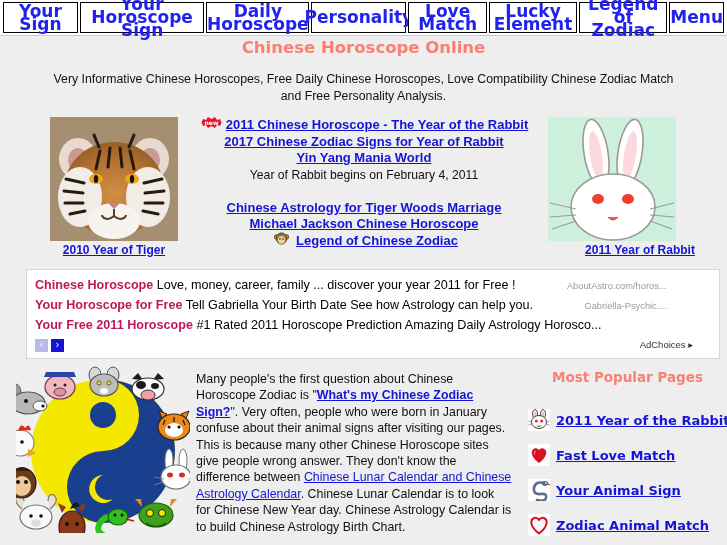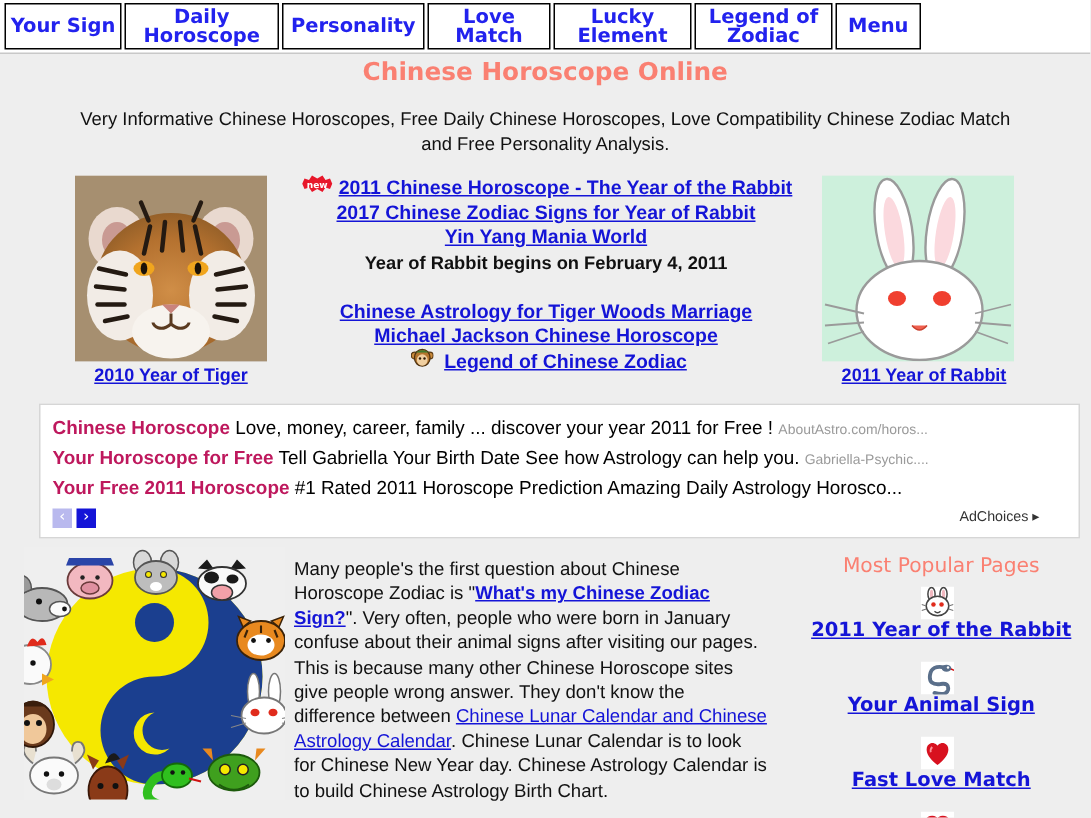--- a/index.html
+++ b/index.html
@@ -14,21 +14,21 @@
   .navbar{
     width:727px;height:36px;background:#ffffff;
     border-bottom:1px solid #c8c8c8;
     display:flex;align-items:stretch;box-sizing:border-box;
     padding:2px 3px 2px 3px;
   }
   .navcell{
     border:1px solid #000;margin-right:2px;background:#fff;
     display:flex;align-items:center;justify-content:center;
     text-align:center;box-sizing:border-box;
-    color:#2222ee;font-weight:bold;font-size:13px;line-height:13px;
+    color:#2222ee;font-weight:bold;font-size:17px;line-height:13px;
     font-family:"DejaVu Sans","Liberation Sans",sans-serif;
   }
   .navcell:last-child{margin-right:0;}
   .n0{width:78px}.n1{width:130px}.n2{width:103px}.n3{width:82px}
   .n4{width:95px}.n5{width:92px}.n6{width:92px}.n7{width:57px}
 
   
   .pagetitle{
     text-align:center;color:#fa8072;font-weight:bold;
     font-size:16.5px;margin-top:2px;
@@ -48,31 +48,31 @@
     border:0;overflow:hidden;
   }
   .heroimg.left{left:50px;}
   .heroimg.right{left:548px;}
   .imgcap{
     position:absolute;top:126px;text-align:center;width:128px;
     color:#1414d7;font-weight:bold;font-size:12px;text-decoration:underline;
     white-space:nowrap;
   }
   .imgcap.left{left:50px;}
-  .imgcap.right{left:552px;}
+  .imgcap.right{left:576px;}
 
   .herocenter{
     position:absolute;left:186px;top:0;width:356px;text-align:center;
     line-height:16.5px;
   }
   .herolink{
     color:#1414d7;font-weight:bold;font-size:13px;text-decoration:underline;
     font-family:Liberation Sans, sans-serif;
   }
-  .heroplain{font-size:12.2px;color:#111;font-weight:bold;margin-top:48px;}
+  .heroplain{font-size:12.2px;color:#111;font-weight:normal;margin-top:48px;}
 
   .newbadge{
     display:inline-block;width:23px;height:13px;position:relative;top:-3px;
     margin-right:3px;vertical-align:middle;
   }
 
   
   .tigerbg{width:100%;height:100%;background:linear-gradient(160deg,#b9a489 0%,#a08a6d 45%,#8e7b60 100%);position:relative;}
   .rabbitbg{width:100%;height:100%;background:#cdf0dc;position:relative;}
 
@@ -80,21 +80,21 @@
   .adbox{
     position:relative;margin:4px 6px 0 26px;width:694px;
     background:#fff;border:1px solid #d6d6d6;box-sizing:border-box;
     padding:6px 8px 4px 8px;
   }
   .adrow{
     font-size:12.6px;line-height:19px;white-space:nowrap;overflow:hidden;
     color:#000;
   }
   .adtitle{color:#be185d;font-weight:bold;}
-  .adurl{color:#9a9a9a;font-size:9.3px;}
+  .adurl{color:#9a9a9a;font-size:9.3px;margin-left:48px;}
   .adfoot{height:16px;position:relative;margin-top:2px;}
   .arrowprev,.arrownext{
     display:inline-block;width:13px;height:13px;vertical-align:middle;
     text-align:center;line-height:12px;font-size:10px;color:#fff;
     font-family:"DejaVu Sans",sans-serif;
   }
   .arrowprev{background:#b9b9ee;}
   .arrownext{background:#1414d7;margin-left:3px;}
   .adchoices{
     position:absolute;right:18px;top:1px;font-size:9.5px;color:#333;
@@ -103,37 +103,40 @@
   
   .lower{display:flex;margin-top:6px;}
   .col-yin{width:190px;padding-left:16px;box-sizing:border-box;}
   .yinbox{width:174px;height:168px;position:relative;background:#efefef;}
   .col-text{width:330px;padding:6px 8px 0 6px;box-sizing:border-box;
     font-size:12.4px;line-height:16.4px;color:#111;}
   .boldlink{font-weight:bold;color:#1414d7;text-decoration:underline;}
   .plainlink{color:#1414d7;text-decoration:underline;}
   .col-pop{width:207px;box-sizing:border-box;padding-left:8px;}
   .poptitle{
-    color:#fa8072;font-weight:normal;font-size:13.5px;text-align:center;
-    margin:4px 0 6px 0;
+    color:#fa8072;font-weight:bold;font-size:13.5px;text-align:center;
+    margin:4px 0 24px 0;
     font-family:"DejaVu Sans","Liberation Sans",sans-serif;
   }
-  .popitem{display:flex;align-items:center;margin-bottom:13px;flex-direction:column;}
+  .popitem{display:flex;align-items:center;margin-bottom:13px;}
   .popicon{width:22px;height:22px;margin-right:6px;flex:0 0 22px;position:relative;}
   .poplabel{
     color:#1414d7;font-weight:bold;font-size:13px;text-decoration:underline;
     font-family:"DejaVu Sans","Liberation Sans",sans-serif;white-space:nowrap;
   }
 </style>
 </head>
 <body>
 
 <div class="navbar">
   <div class="navcell n0">
       <span>Your Sign</span>
+    </div>
+  <div class="navcell n1">
+      <span>Your Horoscope Sign</span>
     </div>
   <div class="navcell n2">
       <span>Daily Horoscope</span>
     </div>
   <div class="navcell n4">
       <span>Personality</span>
     </div>
   <div class="navcell n3">
       <span>Love Match</span>
     </div>
@@ -414,38 +417,38 @@
             </g>
         </svg>
       </span>
       <span class="poplabel">2011 Year of the Rabbit</span>
     </div>
 
     <div class="popitem">
       <span class="popicon">
         <svg width="22" height="22" viewBox="0 0 22 22">
           <rect width="22" height="22" fill="#ffffff"></rect>
+          <path d="M11 19 C2 12.5 2.5 6 6.5 4.5 C9 3.6 11 6 11 6 C11 6 13 3.6 15.5 4.5 C19.5 6 20 12.5 11 19 Z" fill="#d8111f"></path>
+          <path d="M7.5 7 q-1.5 1.5 -1 3.5" stroke="#ff8f96" stroke-width="1.2" fill="none"></path>
+        </svg>
+      </span>
+      <span class="poplabel">Fast Love Match</span>
+    </div>
+
+    <div class="popitem">
+      <span class="popicon">
+        <svg width="22" height="22" viewBox="0 0 22 22">
+          <rect width="22" height="22" fill="#ffffff"></rect>
           <path d="M16 4 q-9 -2 -10 5 q-1 7 7 6 q6 -1 5 4 q-1 4 -9 2" fill="none" stroke="#5a6f8a" stroke-width="2.6" stroke-linecap="round"></path>
           <ellipse cx="17" cy="4.5" rx="3.2" ry="2.4" fill="#5a6f8a"></ellipse>
           <circle cx="18" cy="4" r="0.8" fill="#fff"></circle>
           <path d="M20 5 l2.5 1" stroke="#d01010" stroke-width="1"></path>
         </svg>
       </span>
       <span class="poplabel">Your Animal Sign</span>
-    </div>
-
-    <div class="popitem">
-      <span class="popicon">
-        <svg width="22" height="22" viewBox="0 0 22 22">
-          <rect width="22" height="22" fill="#ffffff"></rect>
-          <path d="M11 19 C2 12.5 2.5 6 6.5 4.5 C9 3.6 11 6 11 6 C11 6 13 3.6 15.5 4.5 C19.5 6 20 12.5 11 19 Z" fill="#d8111f"></path>
-          <path d="M7.5 7 q-1.5 1.5 -1 3.5" stroke="#ff8f96" stroke-width="1.2" fill="none"></path>
-        </svg>
-      </span>
-      <span class="poplabel">Fast Love Match</span>
     </div>
 
     <div class="popitem">
       <span class="popicon">
         <svg width="22" height="22" viewBox="0 0 22 22">
           <rect width="22" height="22" fill="#ffffff"></rect>
           <path d="M11 19.5 C1.5 12.5 2 5.5 6.3 4 C9 3 11 5.8 11 5.8 C11 5.8 13 3 15.7 4 C20 5.5 20.5 12.5 11 19.5 Z" fill="none" stroke="#d8111f" stroke-width="2"></path>
         </svg>
       </span>
       <span class="poplabel">Zodiac Animal Match</span>

